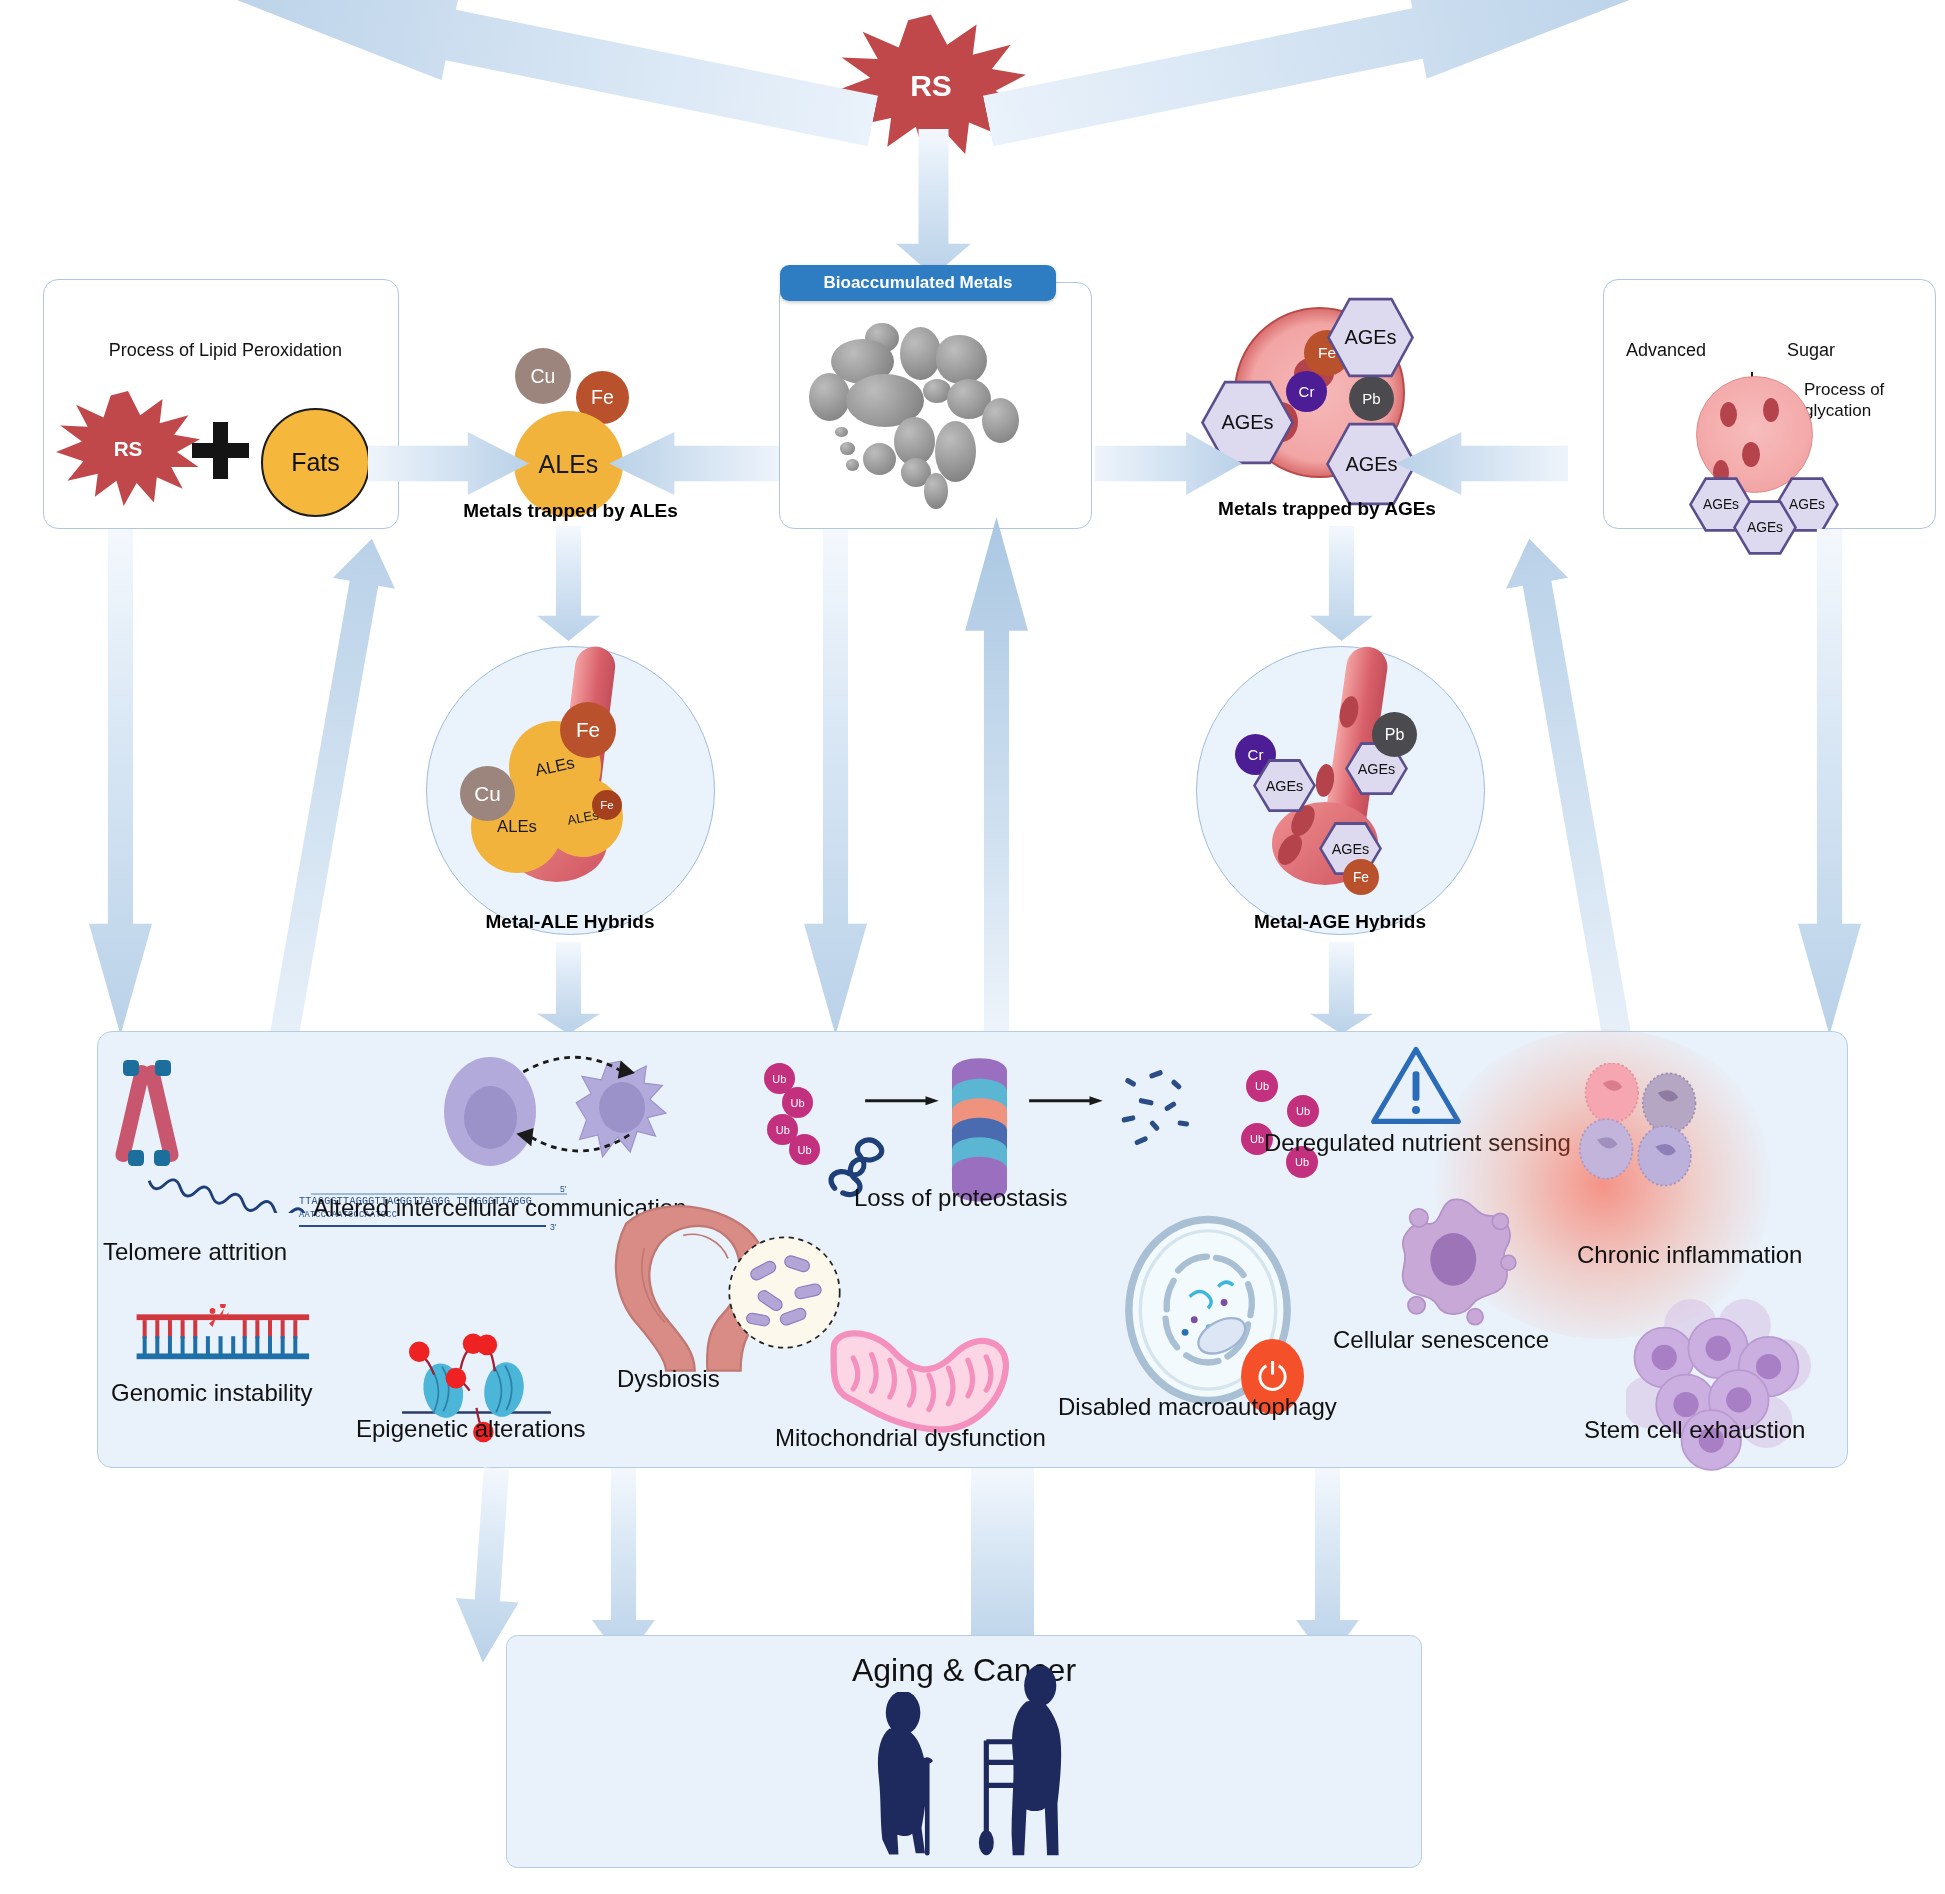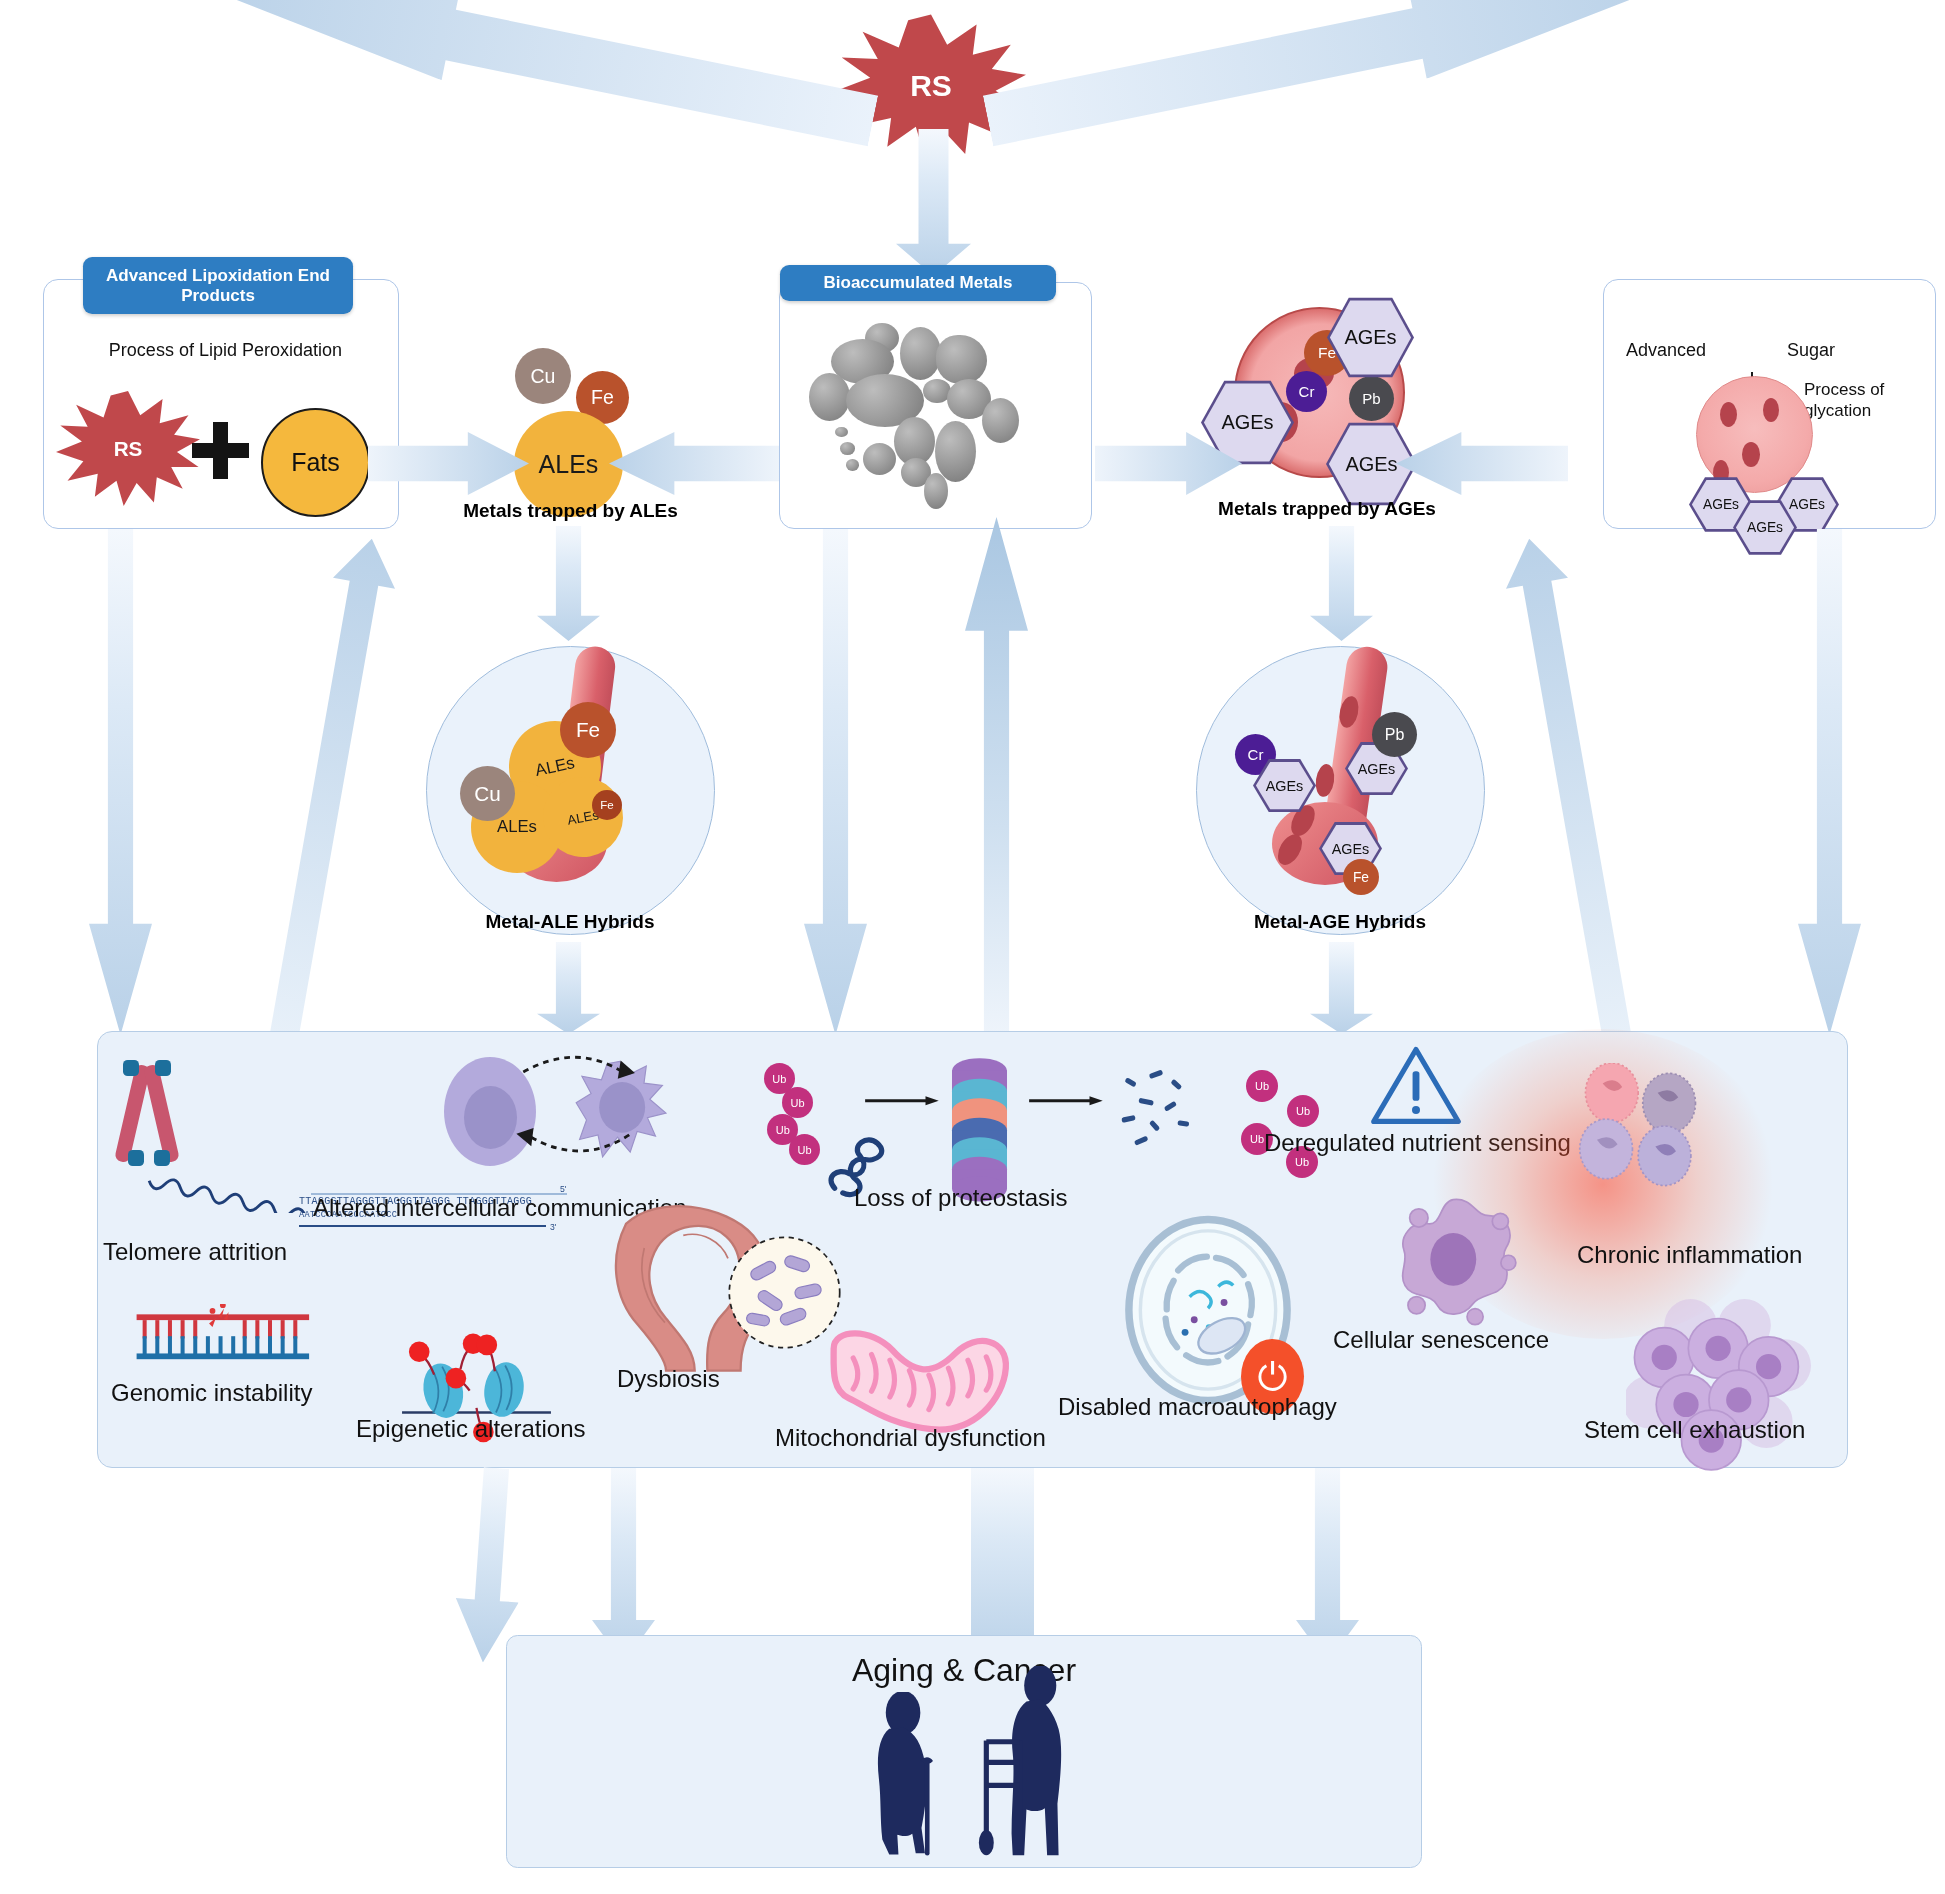--- a/index.html
+++ b/index.html
@@ -136,23 +136,20 @@
   </div>
 
   <div class="abs arrow-down sh-down" style="left:896px;top:129px;width:75px;height:147px;"></div>
 
   <div class="abs" style="left:988px;top:75px;width:707px;height:92px;">
     <div class="abs arrow-flat sh-right" style="left:0;top:0;width:707px;height:92px;transform:rotate(-11.5deg);transform-origin:0 50%;
                 background:linear-gradient(to right,#eaf2fb,#b9d1e8);"></div>
   </div>
 
   <div class="abs panel" style="left:43px;top:279px;width:356px;height:250px;"></div>
-  <div class="abs panel-title" style="left:83px;top:257px;width:270px;height:57px;font-size:17px;">
-    <span>Advanced Lipoxidation End Products</span>
-  </div>
   <div class="abs plain" style="left:101px;top:339px;width:241px;font-size:18px;line-height:1.25;">
     <span>Process of Lipid Peroxidation</span>
   </div>
   <div class="abs burst" style="left:56px;top:391px;width:144px;height:115px;font-size:20.7px;">
     <span>RS</span>
   </div>
   <div class="abs plus" style="left:192px;top:422px;width:57px;height:57px;"></div>
   <div class="abs token tok-fats" style="left:261px;top:408px;width:109px;height:109px;font-size:25px;">
     <span>Fats</span>
   </div>

